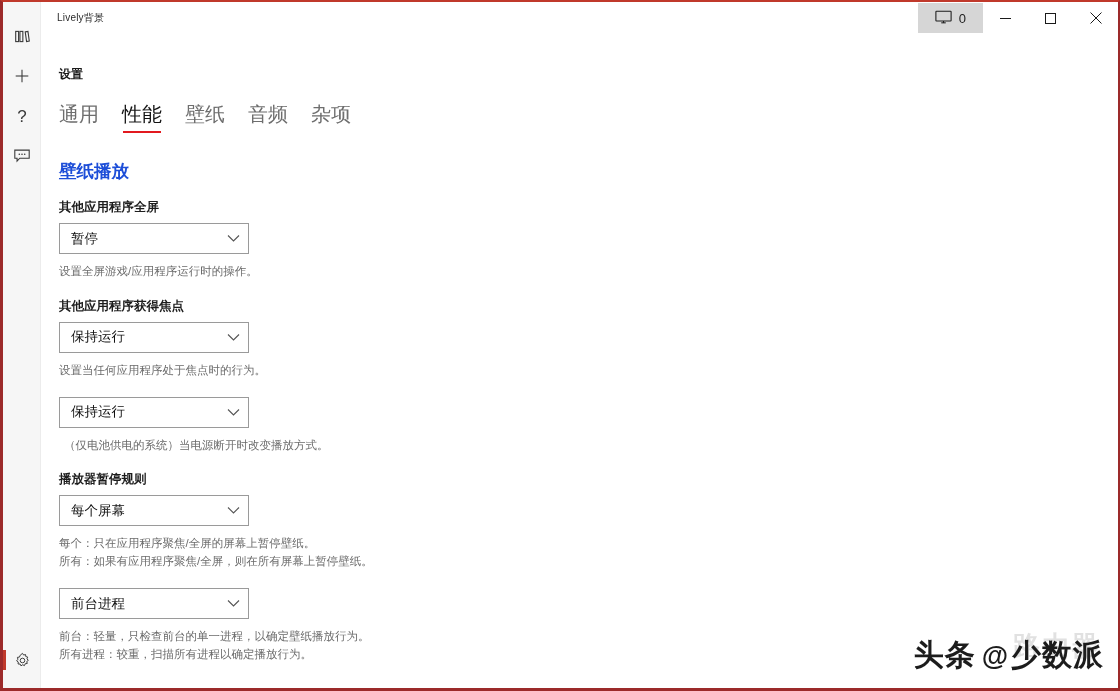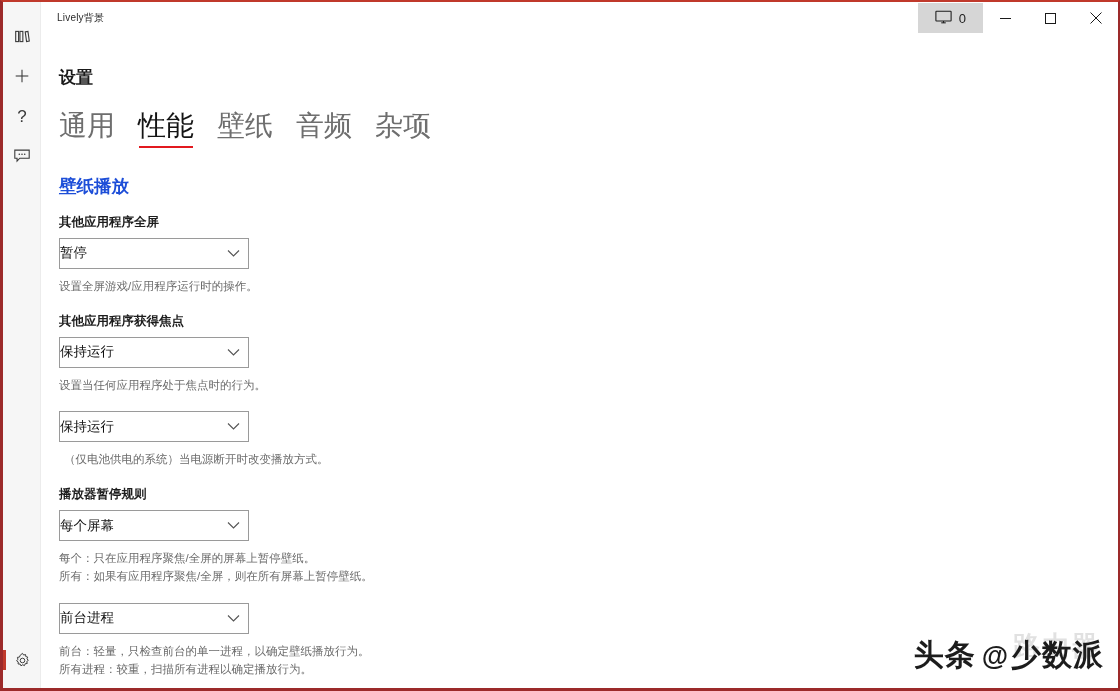--- a/index.html
+++ b/index.html
@@ -100,38 +100,39 @@
   
   #content {
     position: absolute;
     left: 38px; top: 32px; right: 0; bottom: 0;
     background: #ffffff;
     overflow: hidden;
   }
   #content-inner { padding: 32px 0 0 18px; }
 
   .page-title {
-    font-size: 17px;
+    font-size: 12px;
     font-weight: bold;
     color: #1a1a1a;
     margin-bottom: 22px;
   }
 
   
   #tabs {
     display: flex;
     gap: 23px;
     margin-bottom: 26px;
   }
   .tab {
-    font-size: 28px;
+    font-size: 20px;
     color: #6e6e6e;
     padding-bottom: 6px;
     position: relative;
     line-height: 1.1;
+    font-family: Liberation Mono, monospace;
   }
   .tab.active { color: #141414; }
   .tab.active::after {
     content: "";
     position: absolute;
     left: 1px; right: 1px; bottom: 0;
     height: 2px;
     background: #e2191f;
   }
 
@@ -149,21 +150,21 @@
     color: #1d1d1d;
     margin-bottom: 7px;
   }
   .combo {
     width: 190px;
     height: 31px;
     border: 1px solid #9a9a9a;
     background: #ffffff;
     display: flex;
     align-items: center;
-    padding: 0 8px 0 0;
+    padding: 0 8px 0 11px;
     justify-content: space-between;
   }
   .combo-value {
     font-size: 13.5px;
     color: #111111;
   }
   .combo-arrow {
     color: #555555;
     display: flex;
     align-items: center;

